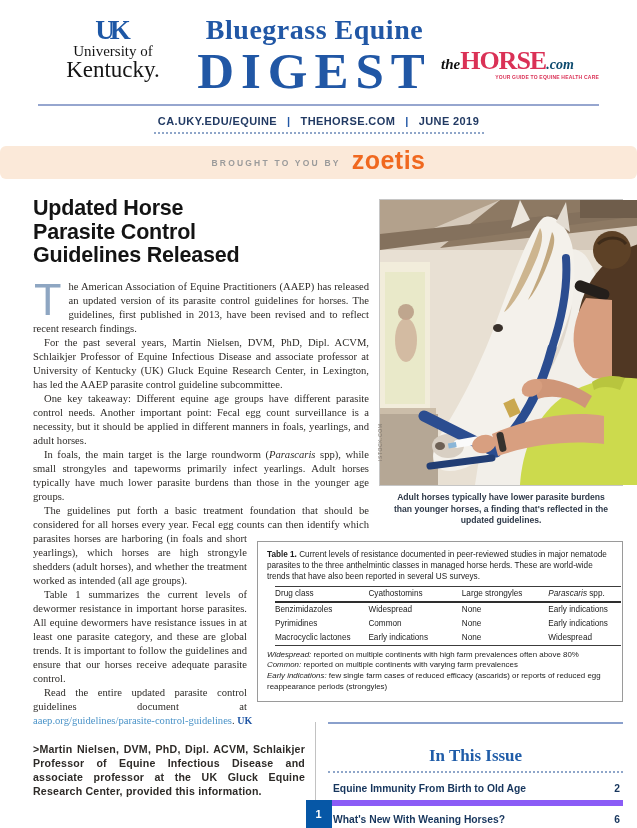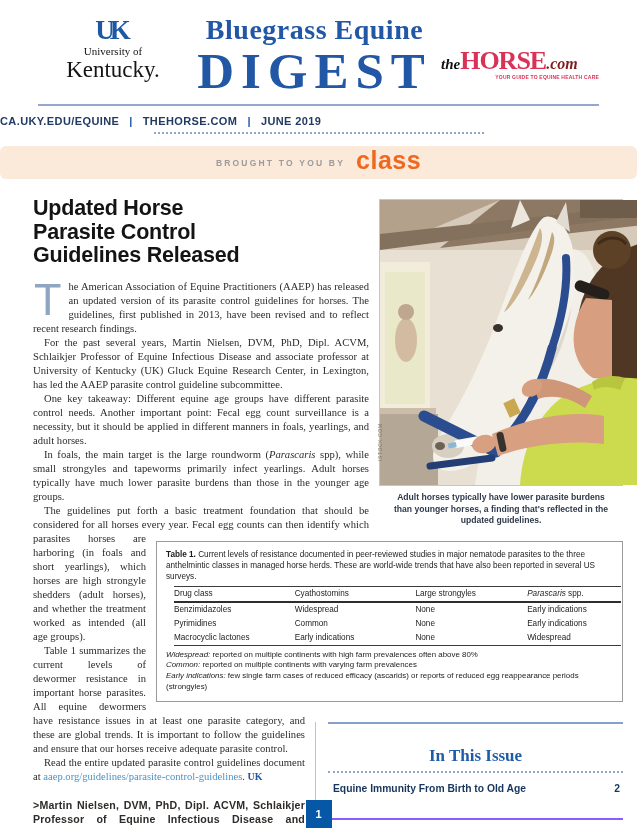--- a/index.html
+++ b/index.html
@@ -6,32 +6,32 @@
   html, body { background: #ffffff; }
   .page {
     width: 637px; height: 828px; position: relative; overflow: hidden;
     background: #fff; font-family: "Liberation Serif", serif; margin: 0 auto;
   }
 
   
   .brand-row { display: flex; align-items: flex-start; padding: 14px 38px 0 38px; }
   .uk-logo { width: 150px; text-align: center; margin-top: 4px; }
   .uk-mono { font-weight: bold; font-size: 27px; line-height: 25px; color: #1d57a5; letter-spacing: -5px; padding-right: 5px; }
-  .uk-line1 { font-size: 11px; line-height: 16px; color: #151515; }
+  .uk-line1 { font-size: 15px; line-height: 16px; color: #151515; }
   .uk-line2 { font-size: 23px; line-height: 22px; color: #151515; }
   .mast-center { flex: 1; text-align: center; color: #2157a5; }
   .mast-line1 { font-size: 28px; font-weight: bold; line-height: 32px; letter-spacing: 0.5px; font-family: Liberation Serif, serif; }
   .mast-line2 { font-size: 51px; font-weight: bold; letter-spacing: 7px; line-height: 50px; }
   .horse-logo { width: 158px; margin-top: 32px; white-space: nowrap; }
   .th-the { font-style: italic; font-weight: bold; font-size: 15px; color: #111; }
   .th-horse { font-weight: bold; font-size: 26px; color: #da3156; letter-spacing: -1px; }
-  .th-com { font-style: italic; font-weight: bold; font-size: 16px; color: #7f1d1d; }
+  .th-com { font-style: italic; font-weight: bold; font-size: 14px; color: #0c4a6e; }
   .th-tag { font-family: "Liberation Sans", sans-serif; font-size: 5px; font-weight: bold; color: #da3156; text-align: right; margin-top: -2px; letter-spacing: 0.2px; }
   .mast-rule { margin: 8px 38px 0; height: 2px; background: #96a6cf; }
-  .infoline { text-align: left; margin-top: 9px; font-family: "Liberation Sans", sans-serif; font-weight: bold; font-size: 11px; letter-spacing: 0.4px; color: #223a63; }
+  .infoline { text-align: center; margin-top: 9px; font-family: "Liberation Sans", sans-serif; font-weight: bold; font-size: 11px; letter-spacing: 0.4px; color: #223a63; }
   .infoline .sep { color: #2157a5; margin: 0 10px; }
   .dotline { width: 330px; margin: 5px auto 12px; border-bottom: 2px dotted #8fa6c9; }
 
   
   .sponsor { height: 33px; background: #fbe9d9; display: flex; align-items: center; justify-content: center; gap: 11px; border-radius: 6px; }
   .sp-label { font-family: "Liberation Sans", sans-serif; font-size: 8.5px; font-weight: bold; letter-spacing: 2.2px; color: #9b9b9b; }
   .sp-name { font-family: "Liberation Sans", sans-serif; font-size: 25px; font-weight: bold; color: #f0681f; line-height: 24px; padding-bottom: 5px; letter-spacing: 0.5px; }
 
   
   .content { padding: 18px 14px 0 33px; }
@@ -39,33 +39,33 @@
   .content p.ind { text-indent: 11px; }
   .title { font-family: "Liberation Sans", sans-serif; font-weight: bold; font-size: 21.5px; line-height: 23.5px; letter-spacing: -0.2px; color: #141414; margin: 0 0 12px 0; }
   .dropcap { float: left; font-family: "Liberation Sans", sans-serif; font-weight: 400; font-size: 45px; line-height: 36px; color: #8ea6c2; padding: 2px 7px 0 1px; }
 
   .photo-block { float: right; width: 244px; margin: 2px 0 8px 10px; }
   .photo-frame { position: relative; border: 1px solid #c6c6c6; background: #d6cabb; }
   .photo-frame svg { display: block; }
   .photo-credit { position: absolute; left: 3px; bottom: 24px; transform: rotate(-90deg); transform-origin: left bottom; font-family: "Liberation Sans", sans-serif; font-size: 5px; color: #7d756c; letter-spacing: 0.6px; }
   .photo-caption { font-family: "Liberation Sans", sans-serif; font-weight: bold; font-size: 8.6px; line-height: 11.5px; color: #2f3a4a; text-align: center; margin-top: 6px; padding: 0 10px; }
 
-  .table-block { float: right; clear: right; width: 467px; margin: 6px 0 8px 10px; border: 1px solid #9a9a9a; background: #fff; padding: 7px 9px 8px; font-family: "Liberation Sans", sans-serif; color: #1c1c1c; }
+  .table-block { float: right; clear: right; width: 366px; margin: 6px 0 8px 10px; border: 1px solid #9a9a9a; background: #fff; padding: 7px 9px 8px; font-family: "Liberation Sans", sans-serif; color: #1c1c1c; }
   .table-block .tbl-caption { font-family: "Liberation Sans", sans-serif; font-size: 8.2px; line-height: 11px; text-align: left; text-indent: 0; color: #1c1c1c; margin-bottom: 4px; }
   .table-block table { width: 100%; border-collapse: collapse; font-size: 8.2px; margin-left: 8px; }
   .table-block th { text-align: left; font-weight: normal; padding: 2.5px 0; border-top: 1px solid #3c3c3c; border-bottom: 2px solid #2e2e2e; }
   .table-block td { padding: 2.5px 0; }
   .table-block tr.lastrow td { border-bottom: 1px solid #3c3c3c; }
   .tbl-notes { margin-top: 4px; font-size: 7.9px; line-height: 10.8px; }
 
   .issue-block { float: right; clear: right; width: 308px; margin: 12px 0 0 10px; padding-left: 12px; border-left: 1px solid #c2c2c2; font-family: "Liberation Sans", sans-serif; }
   .issue-rule { height: 2px; background: #8aa0cc; }
   .issue-title { font-family: "Liberation Serif", serif; font-weight: bold; font-size: 17px; color: #1f5ca8; text-align: center; margin: 22px 0 5px; }
   .issue-dot { border-bottom: 2px dotted #8fa6c9; margin-bottom: 2px; }
-  .issue-item { display: flex; justify-content: space-between; align-items: baseline; font-weight: bold; font-size: 10.3px; color: #17365d; padding: 8px 3px 24px 5px; border-bottom: 2px solid #8b5cf6; cursor: pointer; }
+  .issue-item { display: flex; justify-content: space-between; align-items: baseline; font-weight: bold; font-size: 10.3px; color: #17365d; padding: 8px 3px 6px 5px; border-bottom: 6px solid #8b5cf6; cursor: pointer; }
 
   .link { color: #4a93c8; text-decoration: none; }
   .endmark { color: #2157a5; font-weight: bold; font-size: 10px; }
   .credit-note { font-family: "Liberation Sans", sans-serif; font-size: 8.2px; line-height: 13.5px; color: #8f8f8f; font-weight: bold; letter-spacing: 0.2px; margin-top: 14px; text-align: left; max-width: 286px; }
 
   .page-badge { position: absolute; left: 50%; transform: translateX(-50%); bottom: 0; width: 26px; height: 28px; background: #0657a6; color: #fff; font-family: "Liberation Sans", sans-serif; font-weight: bold; font-size: 11px; display: flex; align-items: center; justify-content: center; }
 </style>
 </head>
 <body>
 
@@ -89,21 +89,21 @@
     </div>
     <div class="mast-rule"></div>
     <div class="infoline">
       <span>CA.UKY.EDU/EQUINE</span><span class="sep">|</span><span>THEHORSE.COM</span><span class="sep">|</span><span>JUNE 2019</span>
     </div>
     <div class="dotline"></div>
   </header>
 
   <div class="sponsor">
     <span class="sp-label">BROUGHT TO YOU BY</span>
-    <span class="sp-name">class</span>
+    <span class="sp-name">zoetis</span>
   </div>
 
   <main class="content">
 
     <aside class="photo-block">
       <div class="photo-frame">
         <svg width="290" height="285" viewBox="0 0 290 285">
           <rect x="0" y="0" width="290" height="285" fill="#d6cabb"></rect>
           <rect x="0" y="50" width="290" height="235" fill="#e8e0d3"></rect>
           <polygon points="120,0 290,0 290,22 60,48" fill="#8d7963"></polygon>

